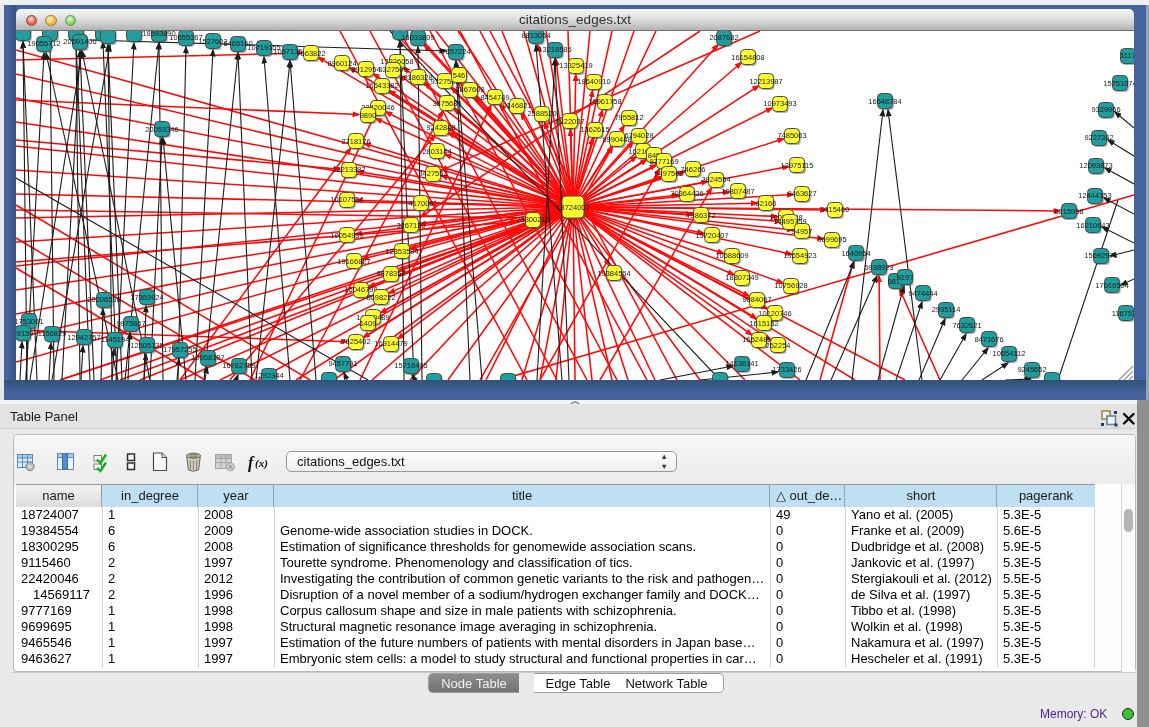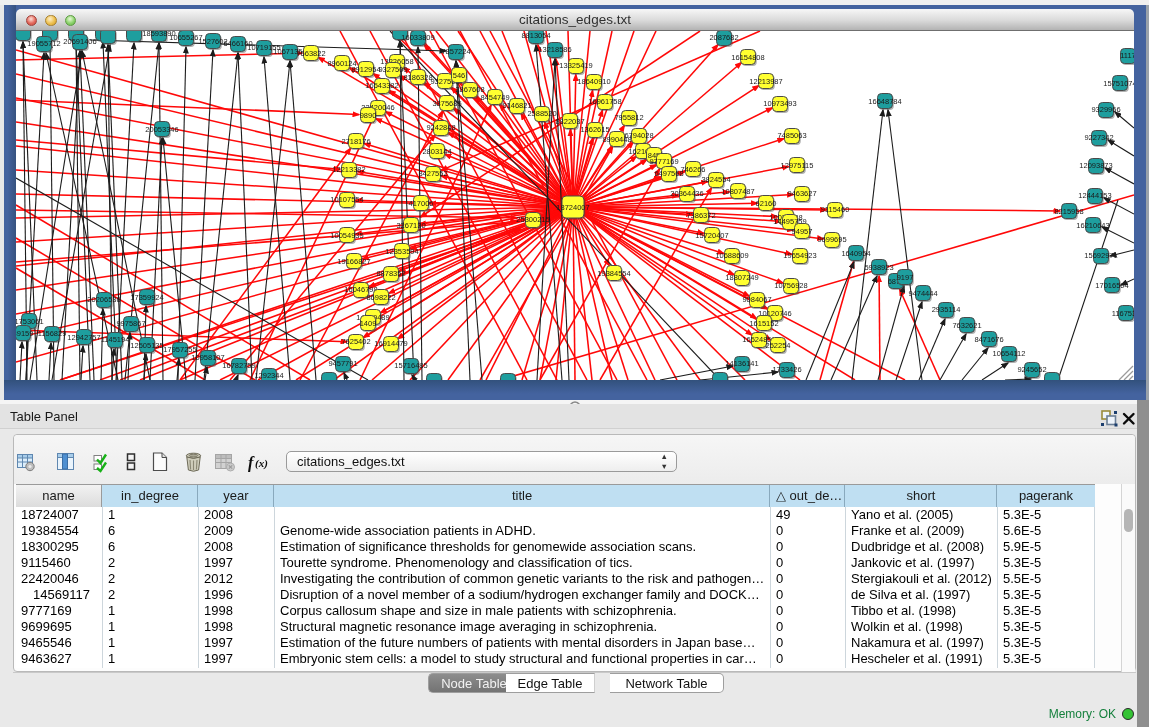--- a/index.html
+++ b/index.html
@@ -29,23 +29,23 @@
 #tbody{position:absolute;left:16px;top:507px;width:1079px;height:161px;background:#ffffff;overflow:hidden}
 .tr{position:absolute;left:0;width:1079px;height:16px}
 .td{position:absolute;top:0;height:16px;font-size:13px;color:#000;line-height:16px;padding-left:5px;white-space:nowrap;overflow:hidden}
 .colline{position:absolute;top:507px;height:161px;width:1px;background:#cdd6dc}
 #sbtrack{position:absolute;left:1121px;top:484px;width:14px;height:188px;background:#fafafa;border-left:1px solid #d5d5d5}
 #sbthumb{position:absolute;left:1124px;top:509px;width:9px;height:23px;background:#b5b5b5;border-radius:5px}
 #tabline{position:absolute;left:13px;top:672px;width:1123px;height:1px;background:#c9c9c9}
 #tabs{position:absolute;left:428px;top:673px;height:20px}
 .tab{position:absolute;top:0;height:20px;font-size:13px;line-height:20px;text-align:center;border:1px solid #9e9e9e}
 #tab1{left:0;width:91px;background:linear-gradient(#8d8d8d,#737373);color:#f2f2f2;border-top-left-radius:5px;border-bottom-left-radius:5px;border-right:none}
-#tab2{left:78px;width:89px;background:#fff;color:#111;border-right:1px solid #cfcfcf;border-left:none}
+#tab2{left:106px;width:89px;background:#fff;color:#111;border-right:1px solid #cfcfcf;border-left:none}
 #tab3{left:182px;width:114px;background:#fff;color:#111;border-left:none;border-top-right-radius:5px;border-bottom-right-radius:5px}
-#mem{position:absolute;left:1040px;top:707px;width:76px;text-align:right;font-size:12px;color:#15803d;white-space:nowrap}
+#mem{position:absolute;left:1040px;top:707px;width:76px;font-size:12px;color:#4c1d95;white-space:nowrap}
 #memdot{position:absolute;left:1122px;top:708px;width:12px;height:12px;border-radius:50%;background:#35c335;border:1.5px solid #2a2a2a}
 #rstrip2{position:absolute;left:1137px;top:400px;width:12px;height:327px;background:#8f8f8f}
 </style></head>
 <body>
 <div id="topsec">
   <div id="shadowL"></div>
     <div id="shadowB"></div>
   <div id="topstrip"></div>
     <div id="lstrip"></div>
     <div id="rstrip"></div>
@@ -814,21 +814,21 @@
       <div class="td" style="left:87px;width:95px">1</div>
       <div class="td" style="left:183px;width:75px">2008</div>
       <div class="td" style="left:755px;width:74px">49</div>
       <div class="td" style="left:830px;width:151px">Yano et al. (2005)</div>
       <div class="td" style="left:982px;width:96px">5.3E-5</div>
     </div>
     <div class="tr" style="top:16px">
       <div class="td" style="left:0px;width:86px">19384554</div>
       <div class="td" style="left:87px;width:95px">6</div>
       <div class="td" style="left:183px;width:75px">2009</div>
-      <div class="td" style="left:259px;width:495px">Genome-wide association patients in ADHD.</div>
+      <div class="td" style="left:259px;width:495px">Genome-wide association studies in DOCK.</div>
       <div class="td" style="left:755px;width:74px">0</div>
       <div class="td" style="left:830px;width:151px">Franke et al. (2009)</div>
       <div class="td" style="left:982px;width:96px">5.6E-5</div>
     </div>
     <div class="tr" style="top:32px">
       <div class="td" style="left:0px;width:86px">18300295</div>
       <div class="td" style="left:87px;width:95px">6</div>
       <div class="td" style="left:183px;width:75px">2008</div>
       <div class="td" style="left:259px;width:495px">Estimation of significance thresholds for genomewide association scans.</div>
       <div class="td" style="left:755px;width:74px">0</div>

